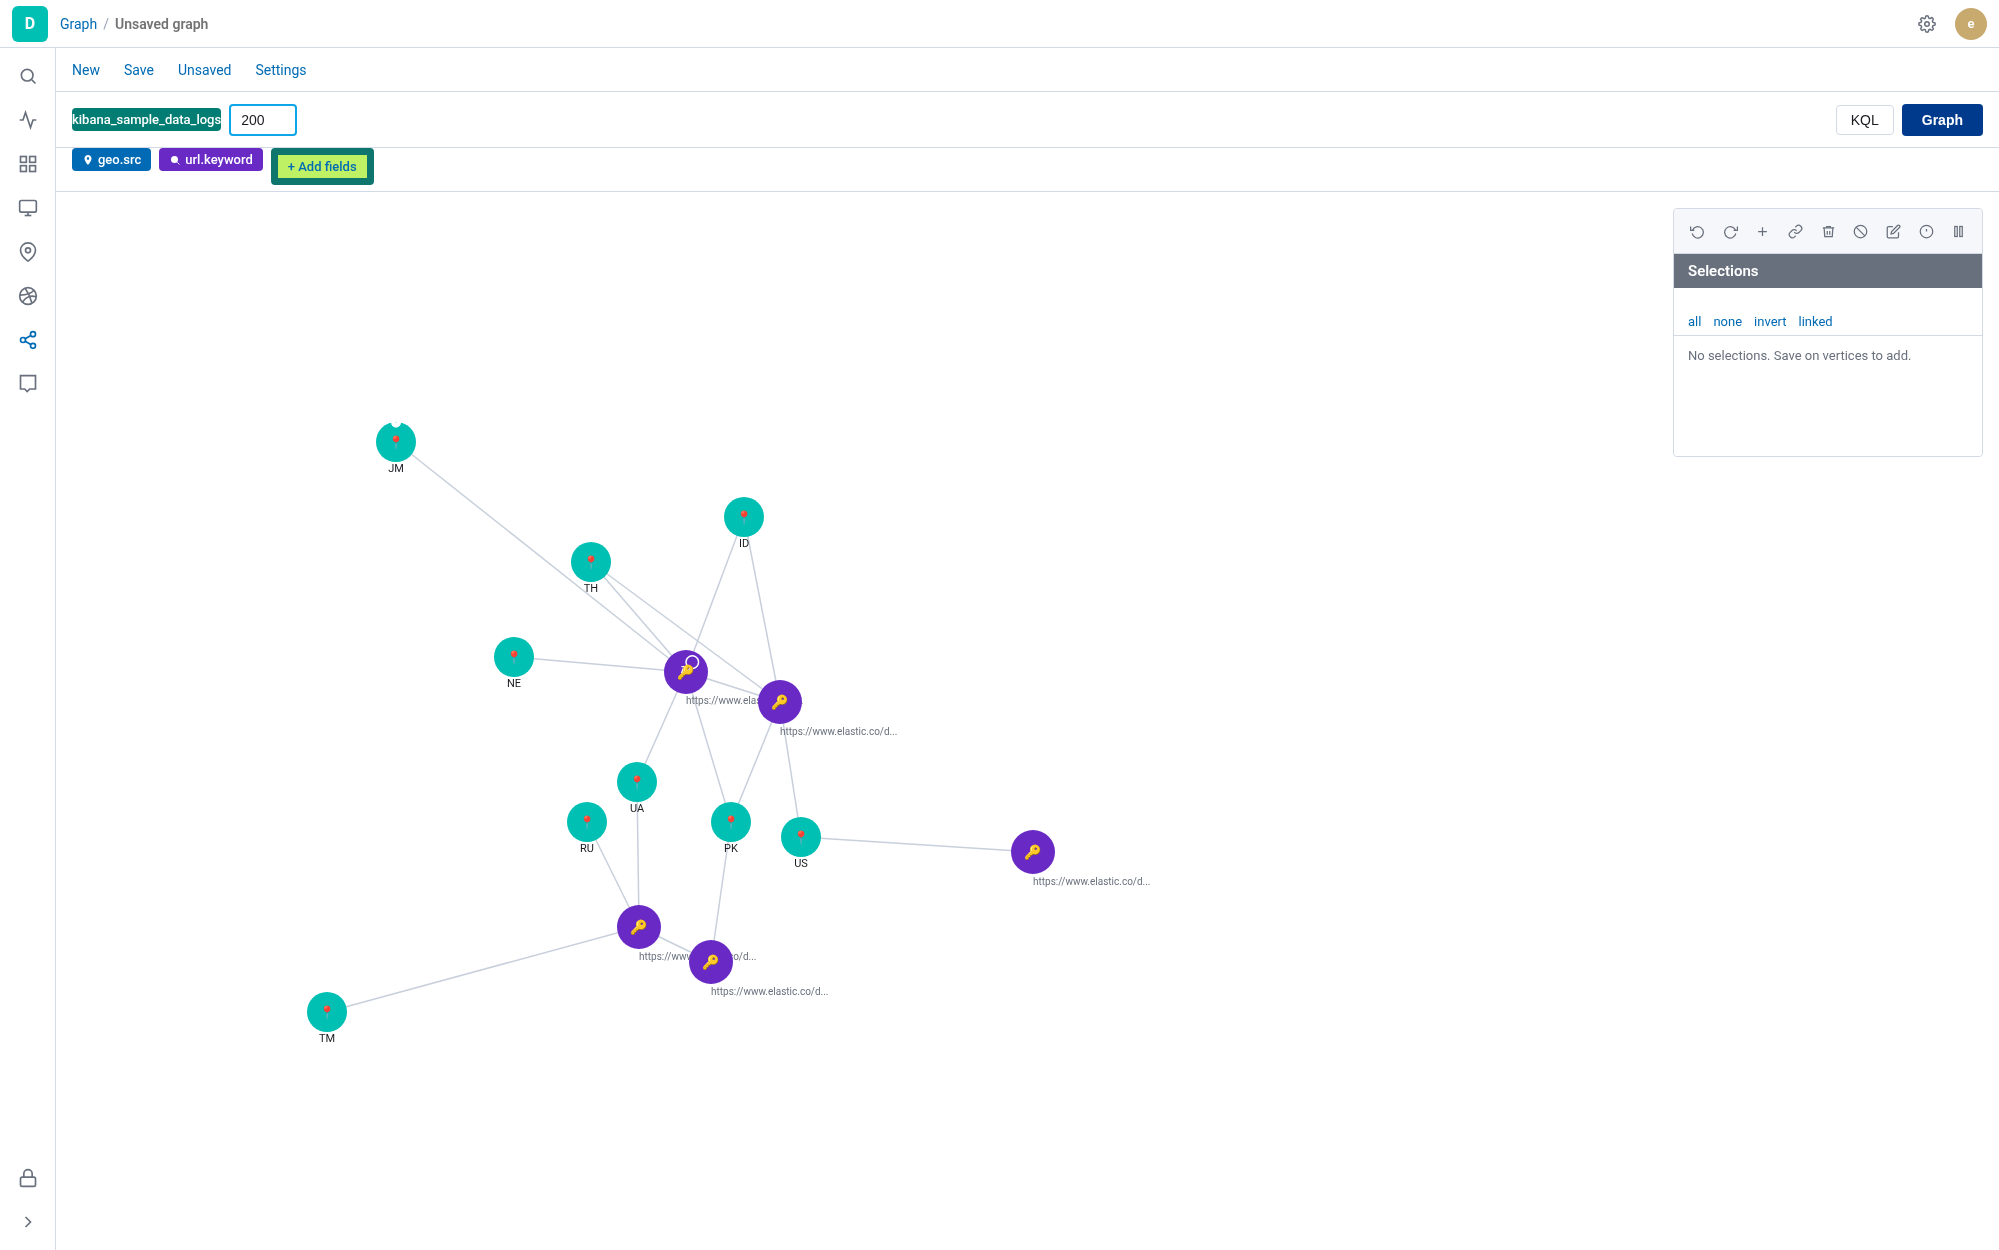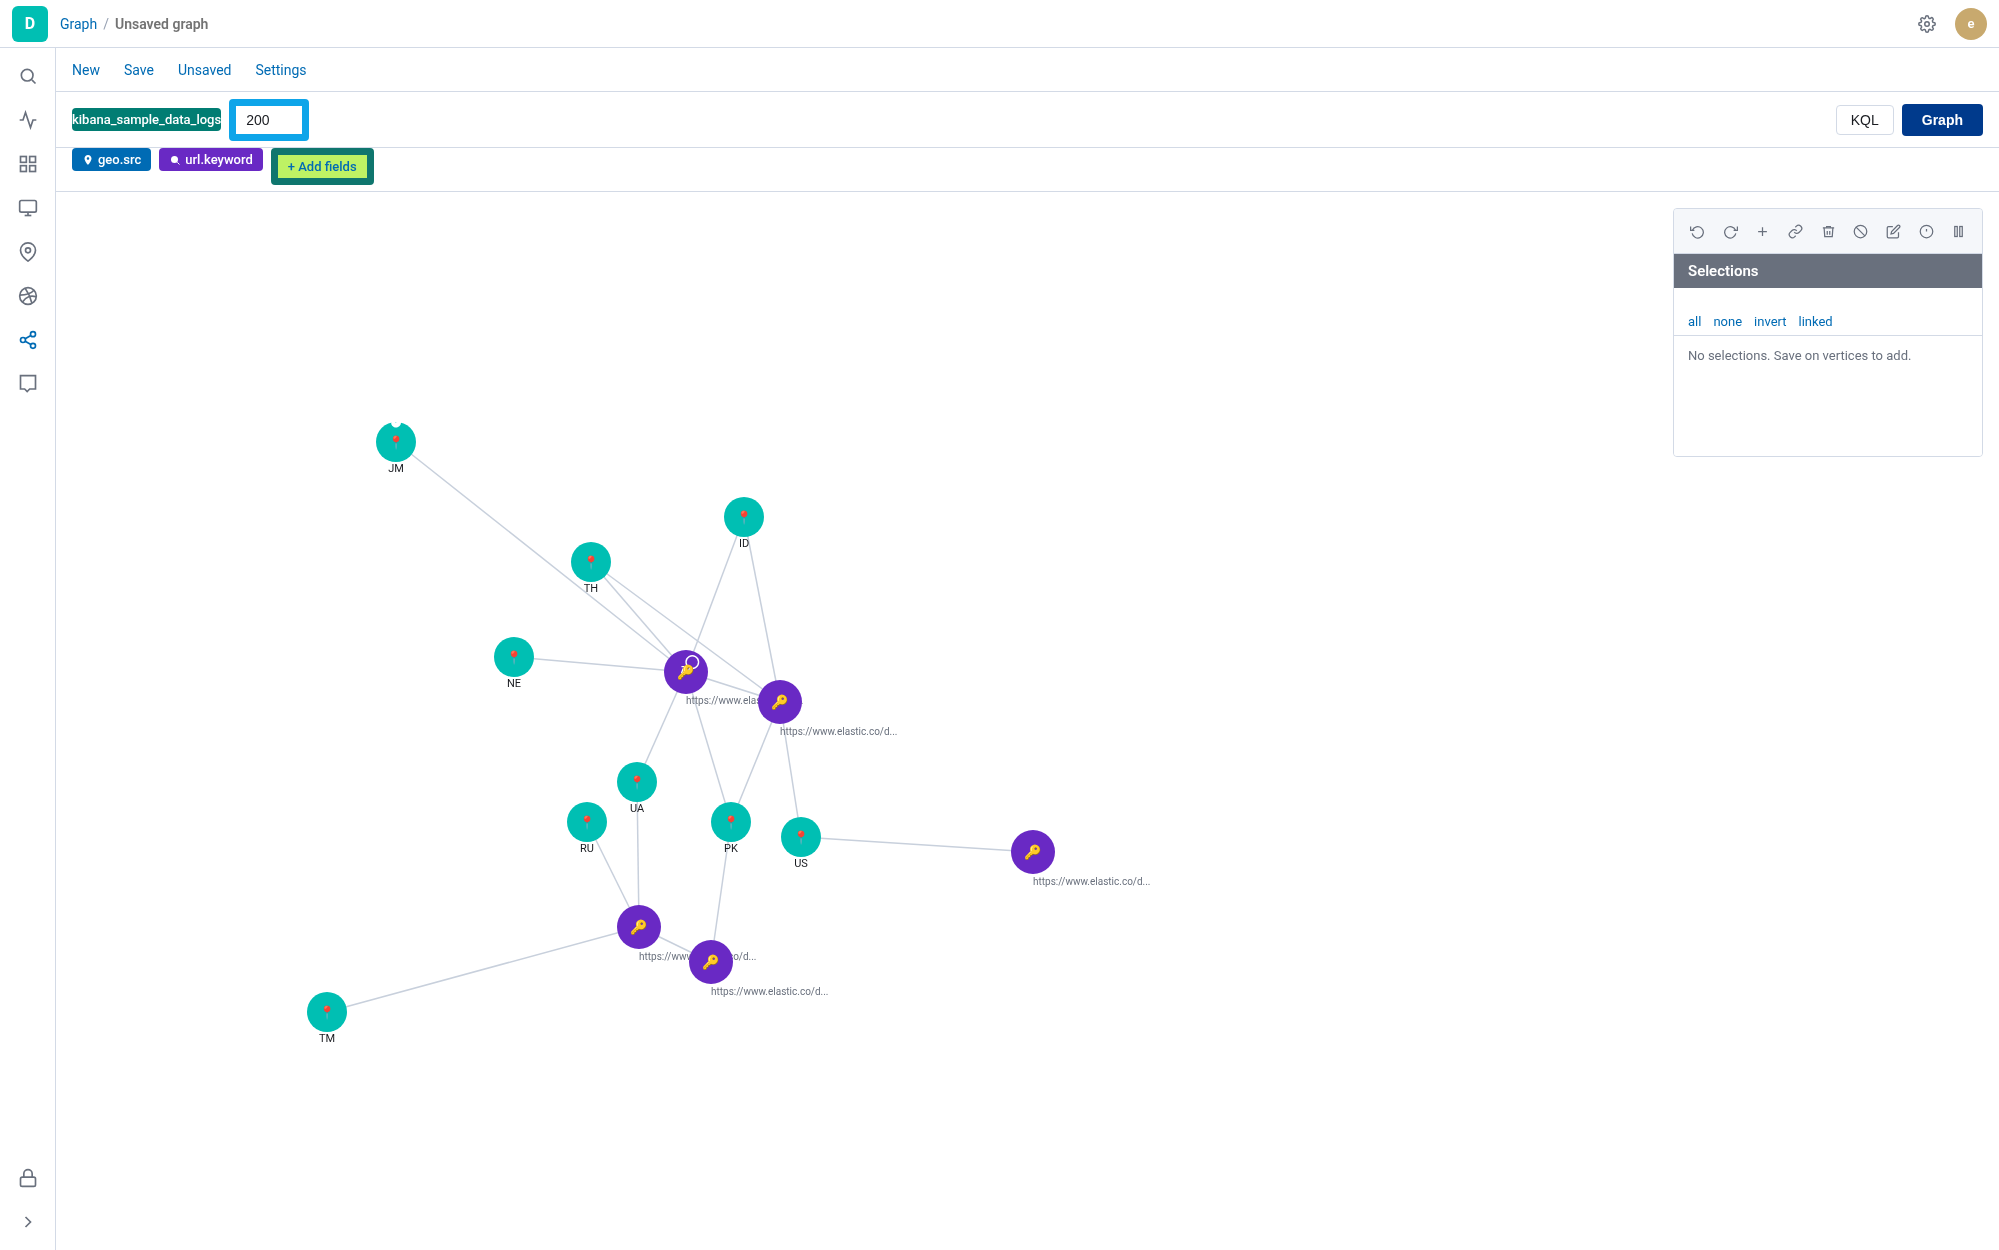--- a/index.html
+++ b/index.html
@@ -63,21 +63,21 @@
     
     .toolbar {
       height: 56px; border-bottom: 1px solid #d3dae6; display: flex;
       align-items: center; padding: 0 16px; gap: 8px; flex-shrink: 0;
     }
     .index-badge {
       background: #017d73; color: #fff; border-radius: 4px;
       padding: 4px 0; font-size: 13px; font-weight: 500;
     }
     .count-input {
-      width: 80px; border: 7px solid #0ea5e9; border-radius: 4px;
+      width: 68px; border: 2px solid #0ea5e9; border-radius: 4px;
       padding: 6px 10px; font-size: 14px; color: #1a1c21;
     }
     .spacer { flex: 1; }
     .kql-btn {
       border: 1px solid #d3dae6; background: #fff; border-radius: 4px;
       padding: 6px 14px; font-size: 14px; color: #1a1c21; cursor: pointer;
     }
     .graph-btn {
       background: #003a8c; color: #fff; border: none; border-radius: 4px;
       padding: 8px 20px; font-size: 14px; font-weight: 600; cursor: pointer;

